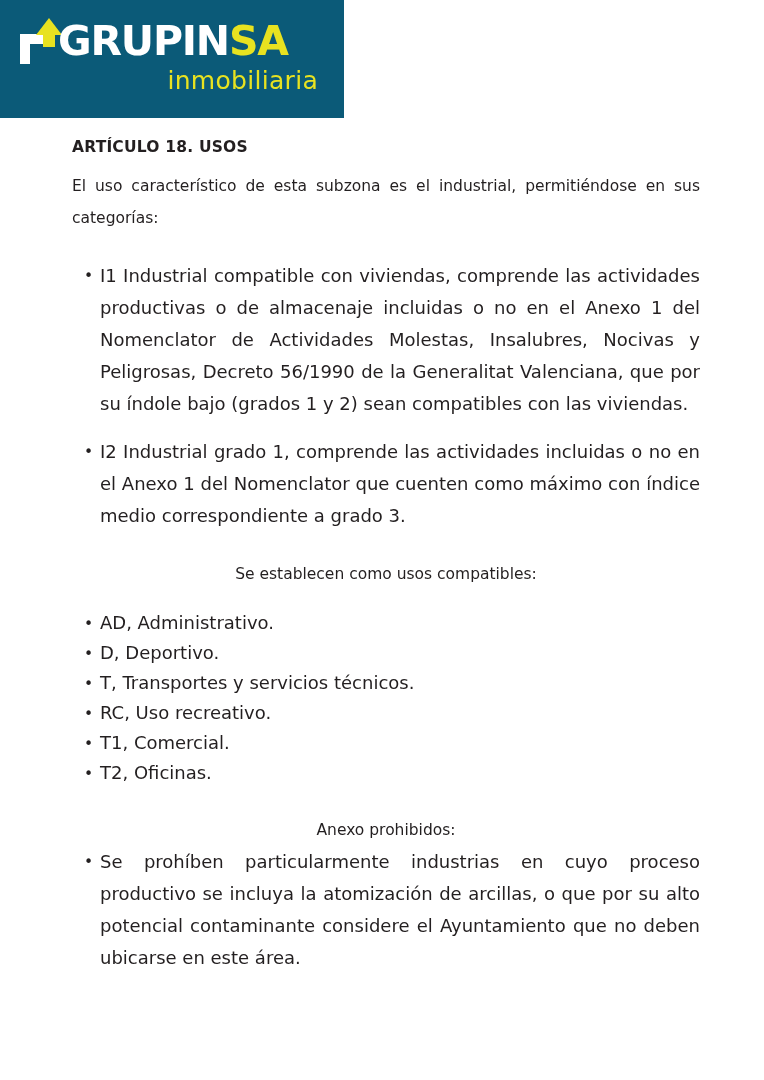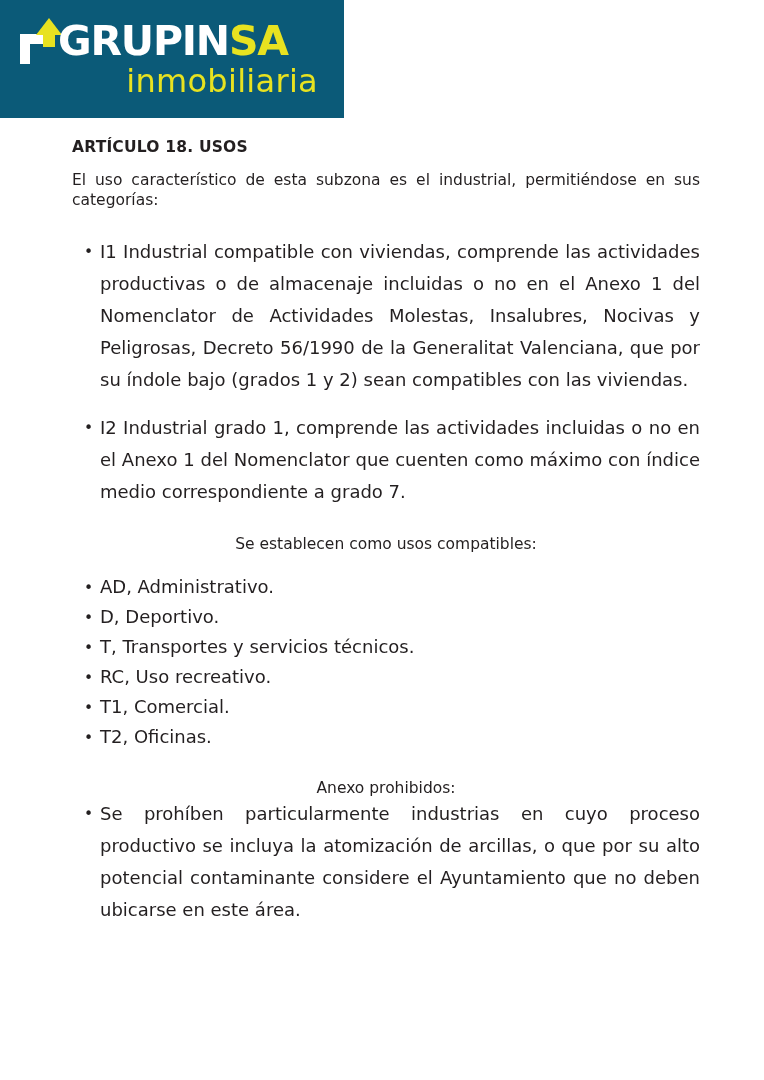--- a/index.html
+++ b/index.html
@@ -87,21 +87,21 @@
     white-space: nowrap;
   }
   .logo-word .accent {
     color: #e8e220;
   }
   .logo-sub {
     position: absolute;
     right: 10px;
     top: 50px;
     font-family: "DejaVu Sans", sans-serif;
-    font-size: 32px;
+    font-size: 25px;
     line-height: 30px;
     color: #e8e220;
     letter-spacing: 0.3px;
     white-space: nowrap;
   }
 
   
   .doc {
     position: absolute;
     left: 72px;
@@ -109,21 +109,21 @@
     width: 628px;
   }
   .doc-title {
     font-weight: bold;
     font-size: 15.5px;
     letter-spacing: 0.2px;
     margin: 0 0 14px 0;
   }
   p.para {
     font-size: 15.5px;
-    line-height: 20px;
+    line-height: 32px;
     margin: 0;
     text-align: justify;
   }
   p.para.nojust {
     text-align: center;
   }
   .spacer-sm { height: 18px; }
   .spacer-md { height: 26px; }
 
   ul.bullets {
@@ -176,21 +176,21 @@
 <div class="doc">
 
   <div class="doc-title">ARTÍCULO 18. USOS</div>
 
   <p class="para">El uso característico de esta subzona es el industrial, permitiéndose en sus categorías:</p>
 
   <div class="spacer-md"></div>
 
   <ul class="bullets">
     <li class="justified-block">I1 Industrial compatible con viviendas, comprende las actividades productivas o de almacenaje incluidas o no en el Anexo 1 del Nomenclator de Actividades Molestas, Insalubres, Nocivas y Peligrosas, Decreto 56/1990 de la Generalitat Valenciana, que por su índole bajo (grados 1 y 2) sean compatibles con las viviendas.</li>
-    <li class="justified-block gap">I2 Industrial grado 1, comprende las actividades incluidas o no en el Anexo 1 del Nomenclator que cuenten como máximo con índice medio correspondiente a grado 7.</li>
+    <li class="justified-block gap">I2 Industrial grado 1, comprende las actividades incluidas o no en el Anexo 1 del Nomenclator que cuenten como máximo con índice medio correspondiente a grado 3.</li>
   </ul>
 
   <div class="spacer-md"></div>
 
   <p class="para nojust">Se establecen como usos compatibles:</p>
 
   <div class="spacer-sm"></div>
 
   <ul class="bullets tight">
     <li>AD, Administrativo.</li>

